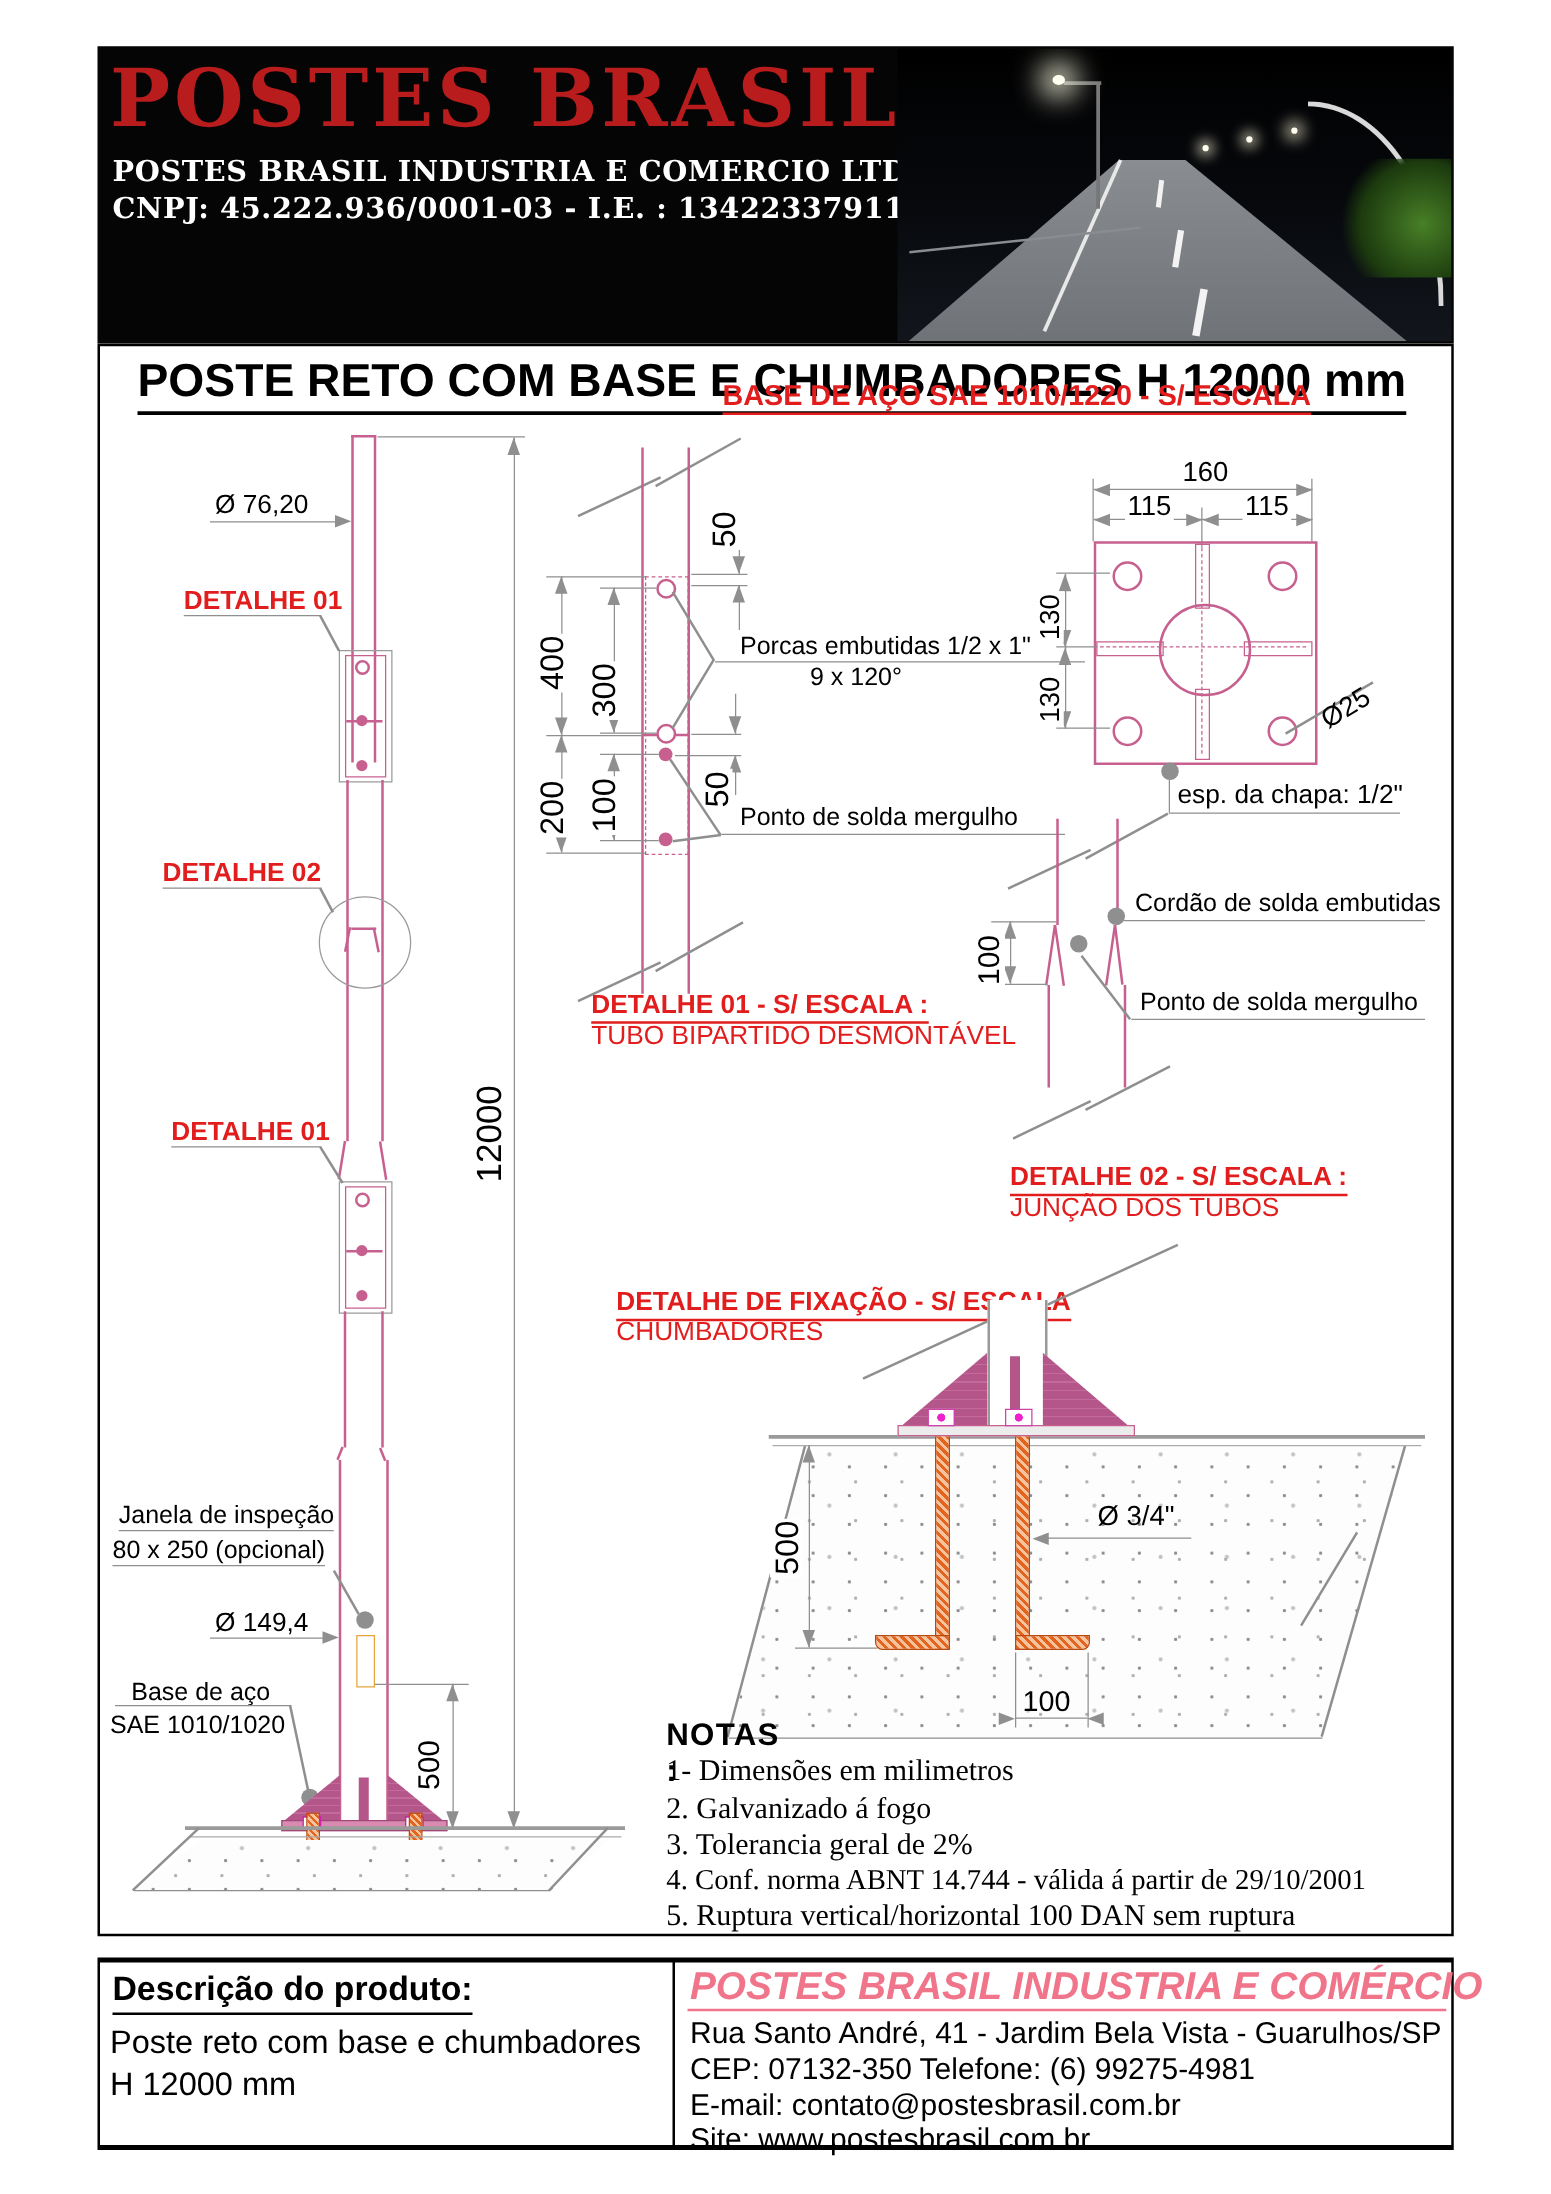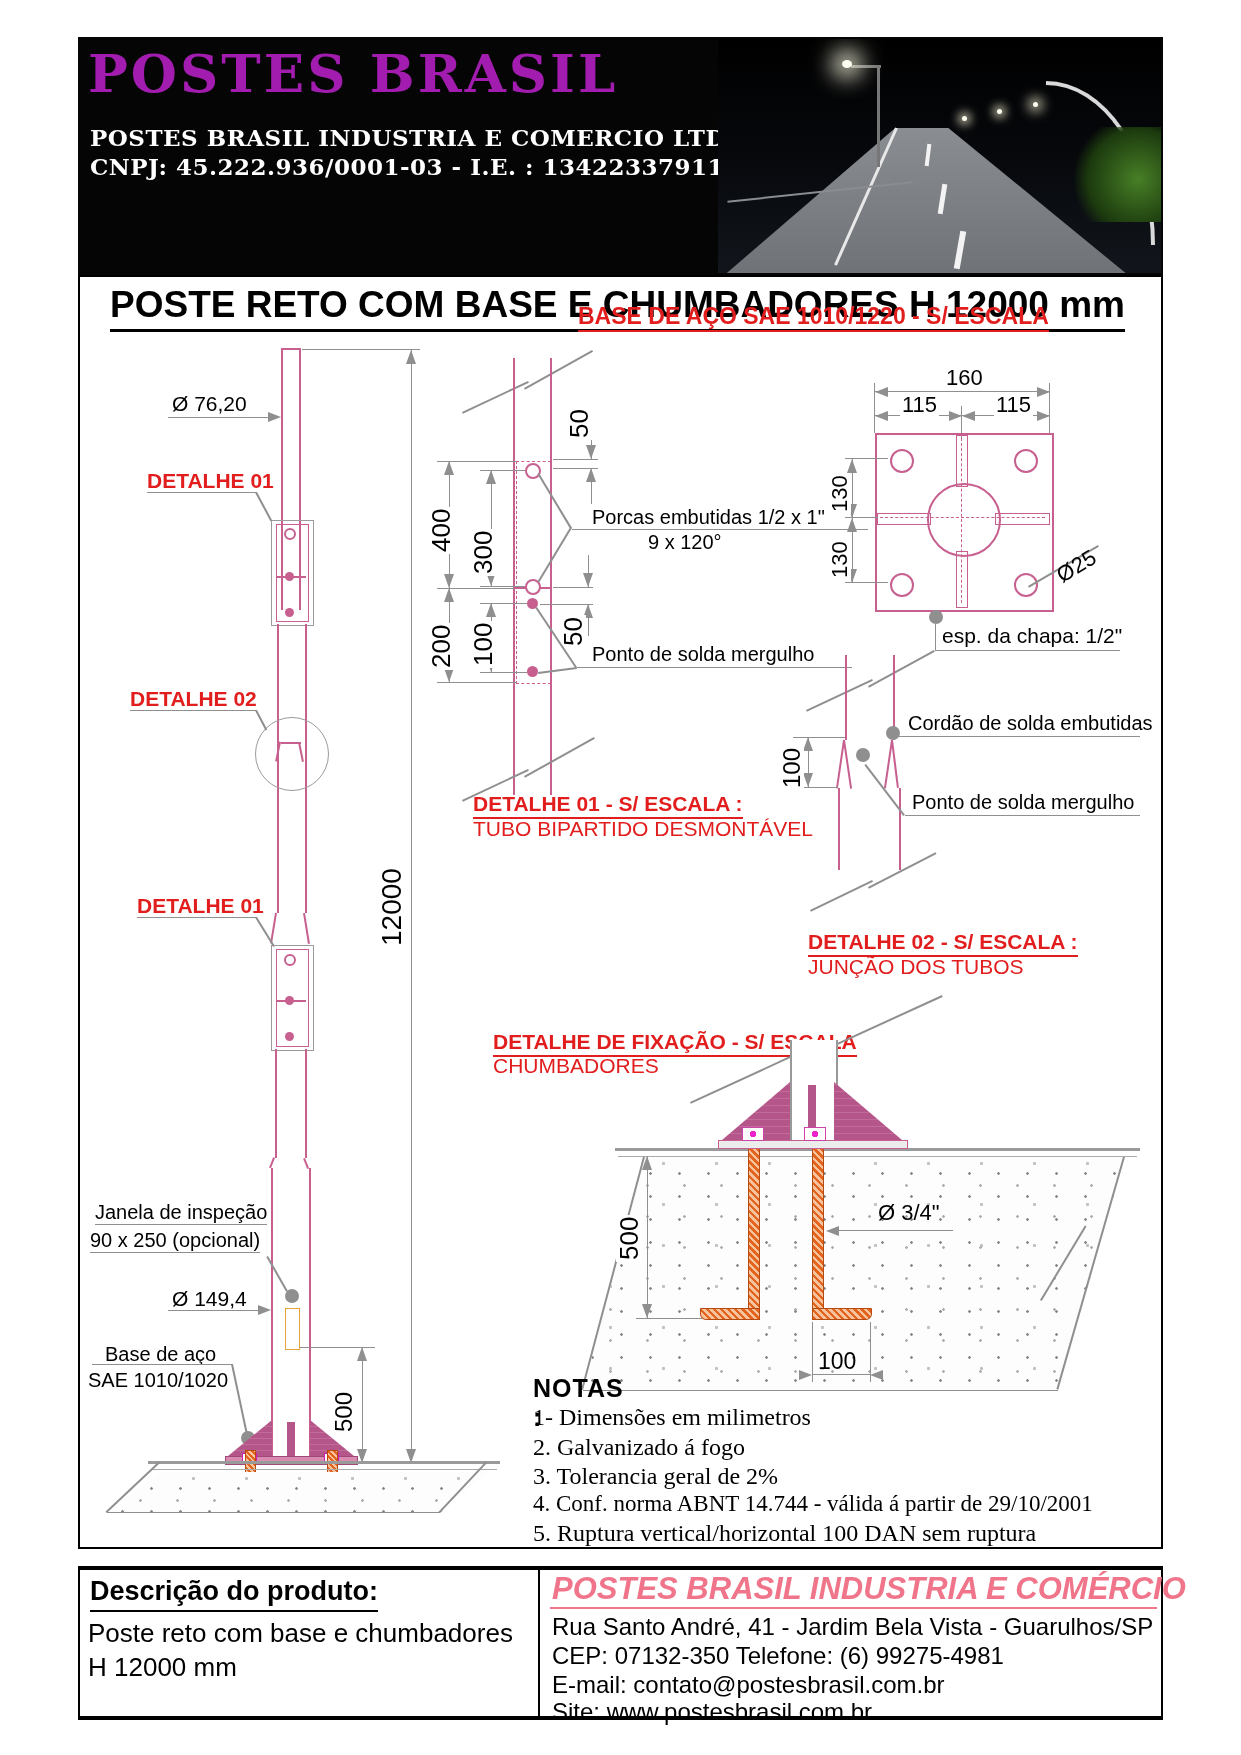--- a/index.html
+++ b/index.html
@@ -28,21 +28,21 @@
   .redh{position:absolute;color:#e21d1d;font-weight:bold;font-size:21px;white-space:nowrap;border-bottom:2.5px solid #e21d1d;padding-bottom:1px;line-height:1.15}
   .reds{position:absolute;color:#e21d1d;font-size:21px;white-space:nowrap;line-height:1.15}
   .uline{border-bottom:1.5px solid #8f8f8f;padding-bottom:1px}
 </style>
 </head>
 <body>
 
 <div id="page">
 
   <div style="position:absolute;left:78px;top:37px;width:1085px;height:238px;background:#050505"></div>
-  <div style="position:absolute;left:88px;top:42px;color:#a21caf;font-family:'DejaVu Serif',serif;font-weight:bold;font-size:53px;letter-spacing:3px;white-space:nowrap">POSTES BRASIL</div>
+  <div style="position:absolute;left:88px;top:42px;color:#b91c1c;font-family:'DejaVu Serif',serif;font-weight:bold;font-size:64px;letter-spacing:3px;white-space:nowrap">POSTES BRASIL</div>
   <div style="position:absolute;left:90px;top:124px;color:#fff;font-family:'DejaVu Serif',serif;font-weight:bold;font-size:23px;letter-spacing:.5px;white-space:nowrap">POSTES BRASIL INDUSTRIA E COMERCIO LTDA</div>
   <div style="position:absolute;left:90px;top:153px;color:#fff;font-family:'DejaVu Serif',serif;font-weight:bold;font-size:23px;letter-spacing:.5px;white-space:nowrap">CNPJ: 45.222.936/0001-03 - I.E. : 134223379110</div>
 
   <div style="position:absolute;left:718px;top:39px;width:443px;height:234px;overflow:hidden;background:linear-gradient(#000 0%,#07090d 55%,#12161c 100%)">
     <div style="position:absolute;left:0;top:0;width:100%;height:100%;background:linear-gradient(#9a9da1,#6f7276);clip-path:polygon(40% 38%,52% 38%,92% 100%,2% 100%)"></div>
     <div style="position:absolute;left:47%;top:45%;width:4px;height:22px;background:#f3f3f3;transform:rotate(7deg)"></div>
     <div style="position:absolute;left:50%;top:62%;width:5px;height:30px;background:#f3f3f3;transform:rotate(9deg)"></div>
     <div style="position:absolute;left:54%;top:82%;width:6px;height:38px;background:#f3f3f3;transform:rotate(10deg)"></div>
     <div style="position:absolute;left:40%;top:38%;width:3px;height:150px;background:#e8e8e8;transform:rotate(24deg);transform-origin:top"></div>
     <div style="position:absolute;left:36%;top:12%;width:3px;height:100px;background:#777"></div>
@@ -118,21 +118,21 @@
     <div class="hl" style="left:137px;top:917px;width:120px"></div>
     <div class="seg" style="left:257px;top:917px;width:34.1px;transform:rotate(58.2deg)"></div>
 
     <div class="hl" style="left:302px;top:349px;width:118px"></div>
     <div class="vl" style="left:411px;top:350px;height:1113px"></div>
     <div class="arrU" style="left:406px;top:350px"></div>
     <div class="arrD" style="left:406px;top:1449px"></div>
     <div class="dim vt" style="left:378px;top:948px;font-size:28px">12000</div>
 
     <div class="lab" style="left:95px;top:1201px"><span class="uline">Janela de inspeção</span></div>
-    <div class="lab" style="left:90px;top:1229px"><span class="uline">90 x 250 (opcional)</span></div>
+    <div class="lab" style="left:90px;top:1229px"><span class="uline">80 x 250 (opcional)</span></div>
     <div class="seg" style="left:268px;top:1256px;width:40.3px;transform:rotate(60.3deg)"></div>
 
     <div class="lab" style="left:172px;top:1287px;font-size:21px">Ø 149,4</div>
     <div class="hl" style="left:168px;top:1310px;width:92px"></div>
     <div class="arrR" style="left:258px;top:1305px"></div>
 
     <div class="lab" style="left:105px;top:1343px"><span>Base de aço</span></div>
     <div class="lab" style="left:88px;top:1369px"><span>SAE 1010/1020</span></div>
     <div class="hl" style="left:92px;top:1364px;width:141px"></div>
     <div class="seg" style="left:233px;top:1364px;width:76.7px;transform:rotate(78deg)"></div>

